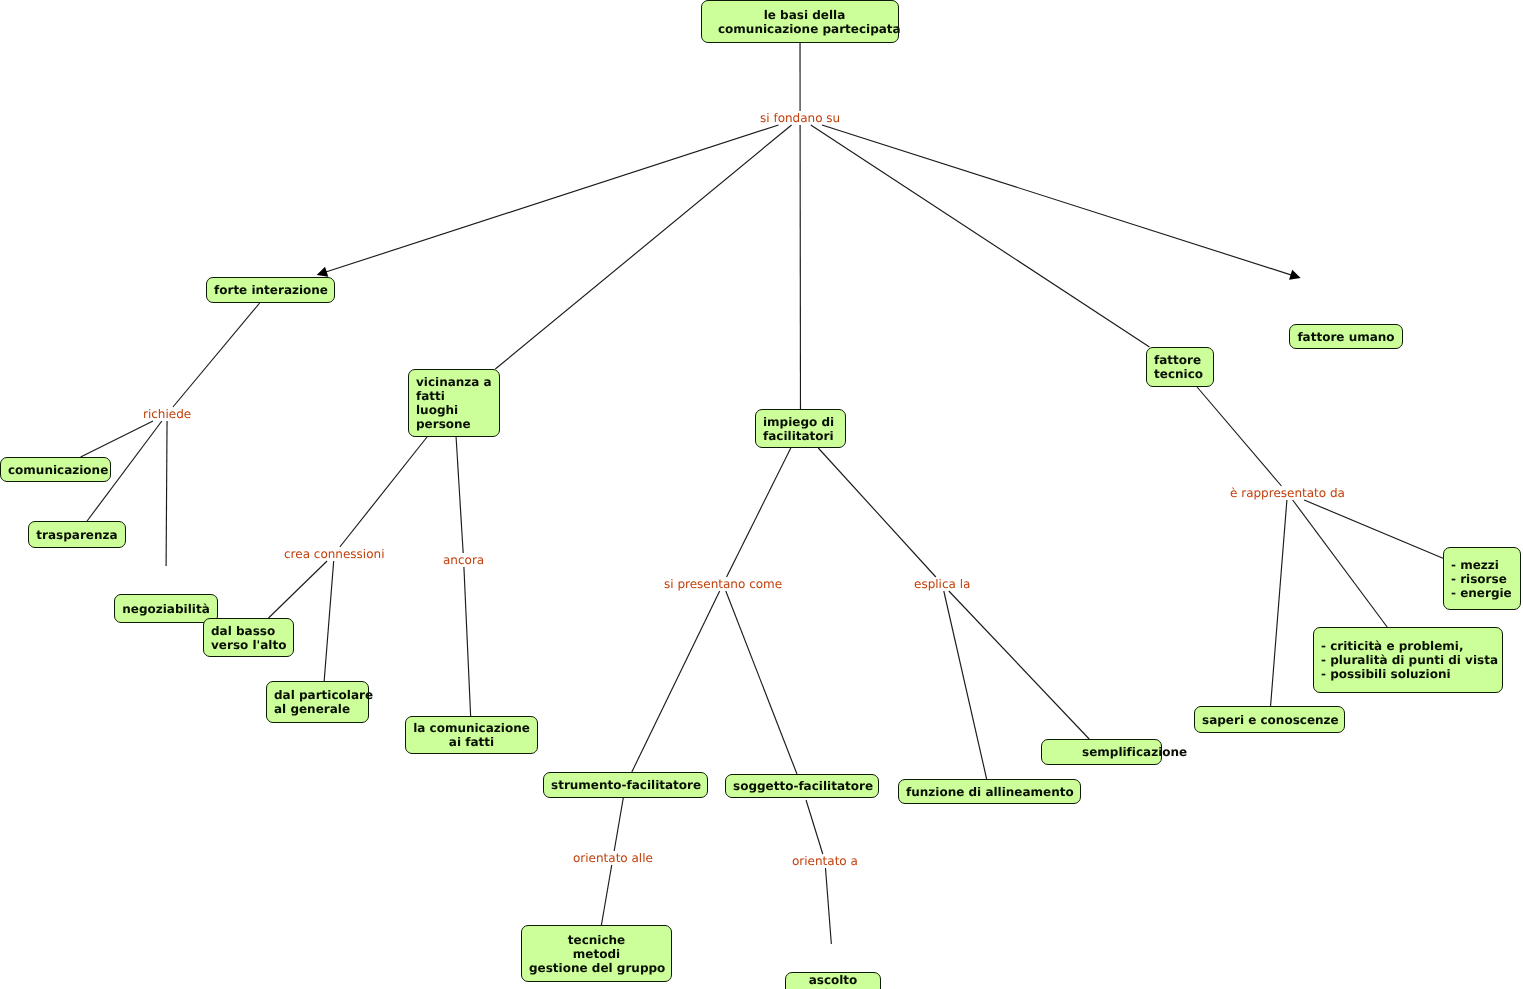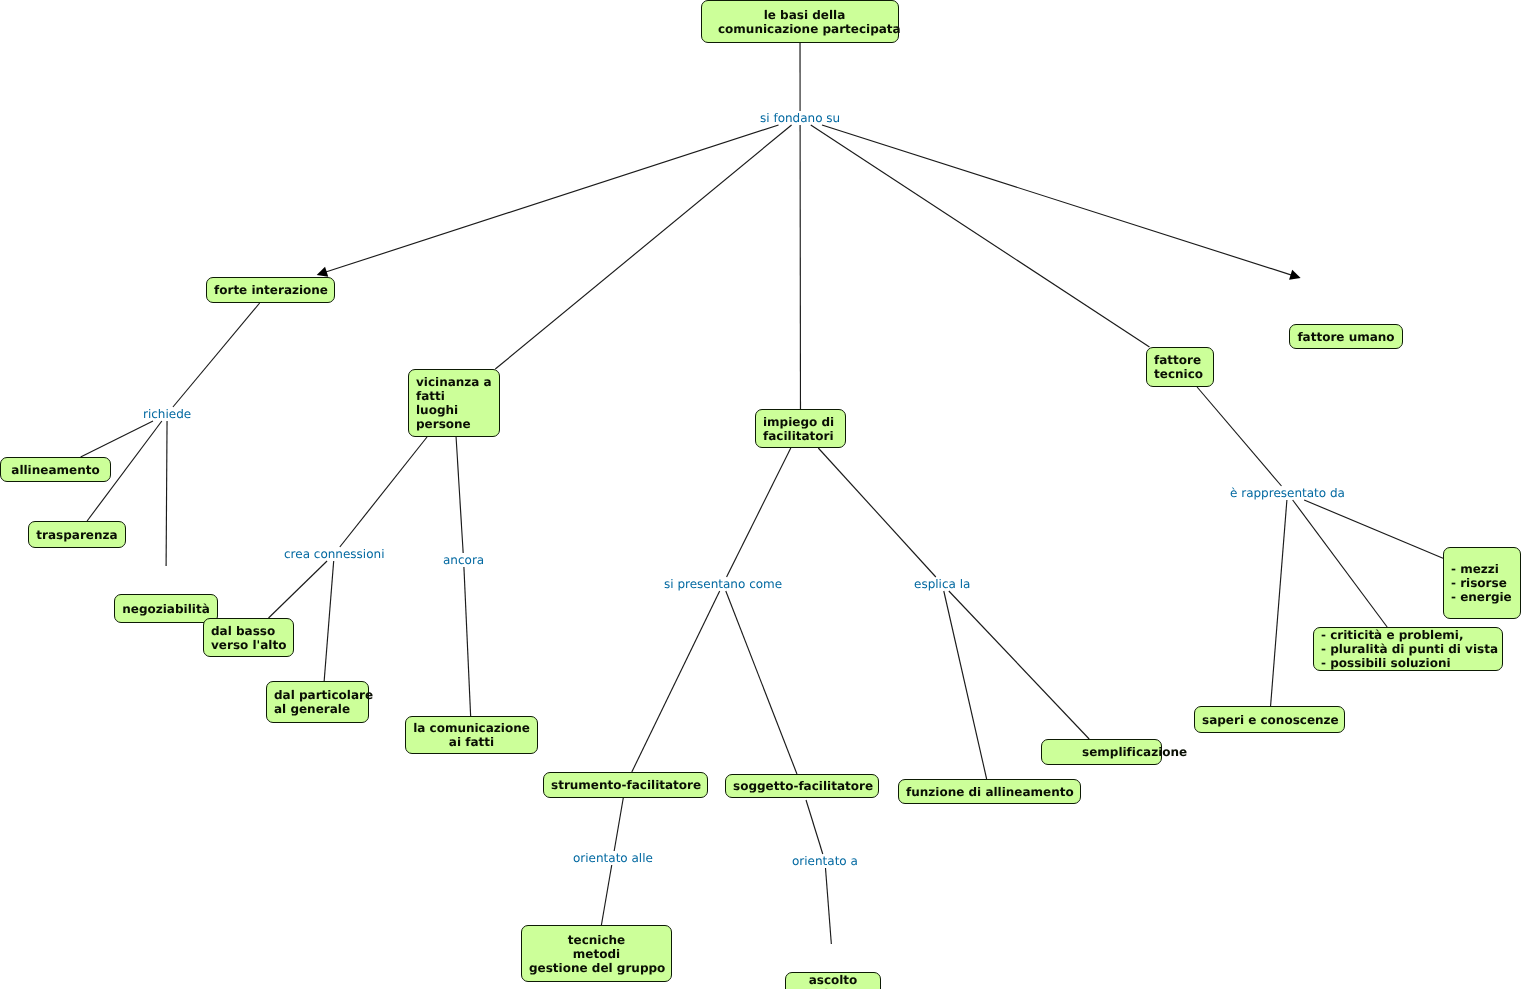--- a/index.html
+++ b/index.html
@@ -30,21 +30,21 @@
     justify-content:center;
   }
   .node > span{display:block;width:100%;}
   .node.left{text-align:left;}
   .link-label{
     position:absolute;
     font-family:"DejaVu Sans",sans-serif;
     font-size:12px;
     font-weight:normal;
     line-height:14px;
-    color:#0369a1;
+    color:#c2410c;
     white-space:pre;
     background:transparent;
     z-index:3;
     will-change:transform;
   }
 </style>
 </head>
 <body>
 
 <div id="map">
@@ -82,21 +82,21 @@
       <line x1="1286.90" y1="500.00" x2="1270.57" y2="706.00" stroke="#1a1a1a" stroke-width="1.15"></line>
       <line x1="623.27" y1="798.00" x2="614.16" y2="851.00" stroke="#1a1a1a" stroke-width="1.15"></line>
       <line x1="611.75" y1="865.00" x2="601.41" y2="925.00" stroke="#1a1a1a" stroke-width="1.15"></line>
       <line x1="806.03" y1="800.00" x2="822.77" y2="854.00" stroke="#1a1a1a" stroke-width="1.15"></line>
       <line x1="825.48" y1="868.00" x2="831.34" y2="944.00" stroke="#1a1a1a" stroke-width="1.15"></line>
     </svg>
 
   <div class="node" style="left: 701px; top: 0px; width: 198px; height: 43px; padding-left: 16px;"><span>le basi della
 comunicazione partecipata</span></div>
   <div class="node" style="left: 206px; top: 277px; width: 129px; height: 26px;"><span>forte interazione</span></div>
-  <div class="node" style="left: 0px; top: 457px; width: 111px; height: 25px;"><span>allineamento</span></div>
+  <div class="node" style="left: 0px; top: 457px; width: 111px; height: 25px;"><span>comunicazione</span></div>
   <div class="node" style="left: 28px; top: 521px; width: 98px; height: 27px;"><span>trasparenza</span></div>
   <div class="node" style="left: 114px; top: 566px; width: 104px; height: 29px; margin-top: 28px;"><span>negoziabilità</span></div>
   <div class="node left" style="left: 408px; top: 369px; width: 92px; height: 68px;"><span>vicinanza a
 fatti
 luoghi
 persone</span></div>
   <div class="node left" style="left: 203px; top: 618px; width: 91px; height: 39px;"><span>dal basso
 verso l'alto</span></div>
   <div class="node left" style="left: 266px; top: 681px; width: 103px; height: 42px;"><span>dal particolare
 al generale</span></div>
@@ -109,24 +109,24 @@
   <div class="node" style="left: 898px; top: 779px; width: 183px; height: 25px;"><span>funzione di allineamento</span></div>
   <div class="node" style="left: 1041px; top: 739px; width: 121px; height: 26px; padding-left: 40px;"><span>semplificazione</span></div>
   <div class="node" style="left: 521px; top: 925px; width: 151px; height: 57px;"><span>tecniche
 metodi
 gestione del gruppo</span></div>
   <div class="node" style="left: 785px; top: 972px; width: 96px; height: 29px;"><span>ascolto
 regolazione</span></div>
   <div class="node" style="left: 1289px; top: 280px; width: 114px; height: 25px; margin-top: 44px;"><span>fattore umano</span></div>
   <div class="node left" style="left: 1146px; top: 347px; width: 68px; height: 40px;"><span>fattore
 tecnico</span></div>
-  <div class="node left" style="left: 1443px; top: 547px; width: 78px; height: 72px;"><span>- mezzi
+  <div class="node left" style="left: 1443px; top: 547px; width: 78px; height: 63px;"><span>- mezzi
 - risorse
 - energie</span></div>
-  <div class="node left" style="left: 1313px; top: 627px; width: 190px; height: 44px;"><span>- criticità e problemi,
+  <div class="node left" style="left: 1313px; top: 627px; width: 190px; height: 66px;"><span>- criticità e problemi,
 - pluralità di punti di vista
 - possibili soluzioni</span></div>
   <div class="node" style="left: 1194px; top: 706px; width: 151px; height: 27px;"><span>saperi e conoscenze</span></div>
 
   <div class="link-label" style="left: 760px; top: 111px;">si fondano su</div>
   <div class="link-label" style="left: 143px; top: 407px;">richiede</div>
   <div class="link-label" style="left: 284px; top: 547px;">crea connessioni</div>
   <div class="link-label" style="left: 443px; top: 553px;">ancora</div>
   <div class="link-label" style="left: 664px; top: 577px;">si presentano come</div>
   <div class="link-label" style="left: 914px; top: 577px;">esplica la</div>

